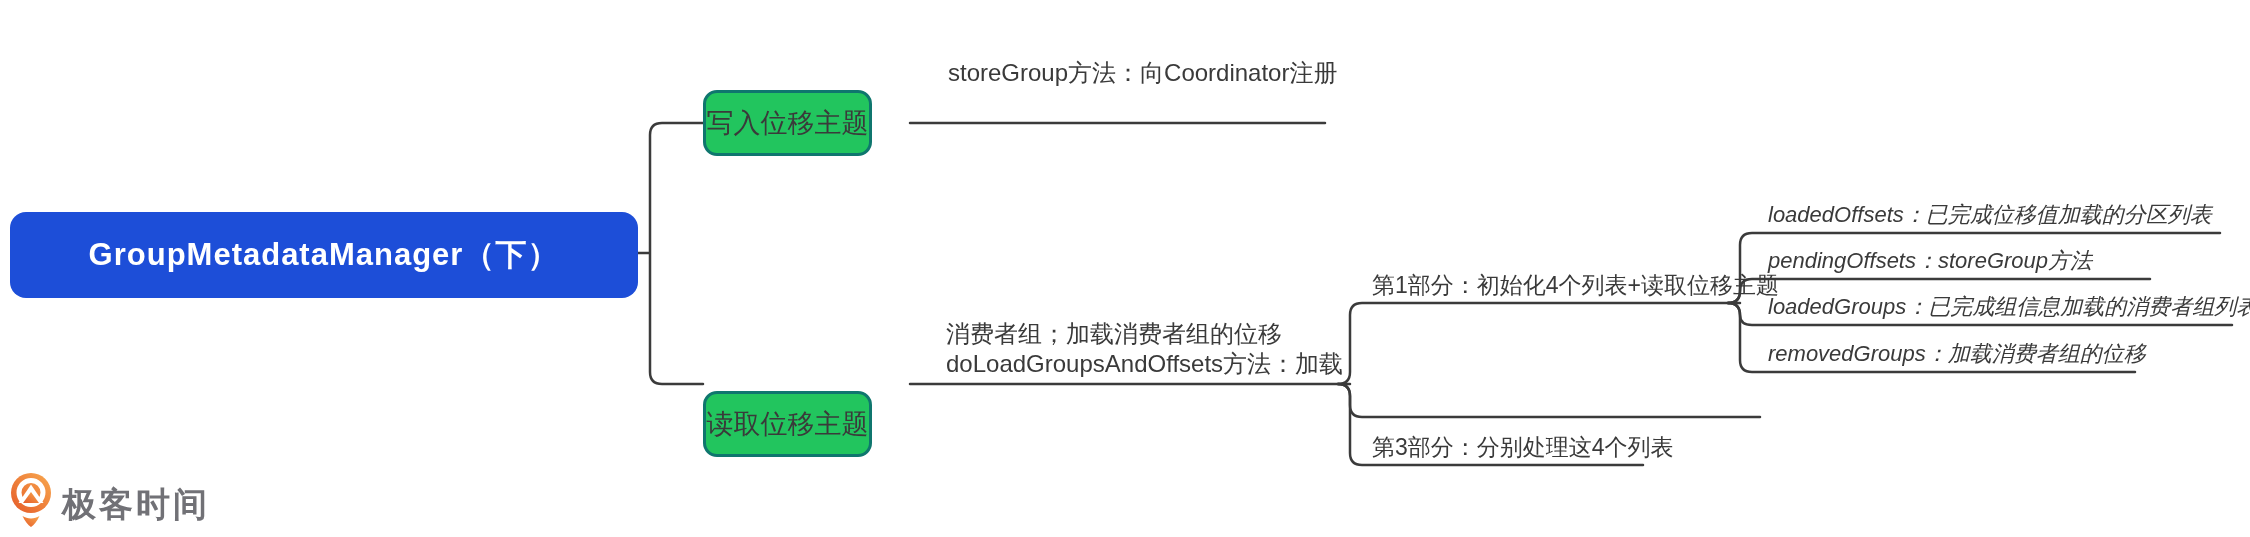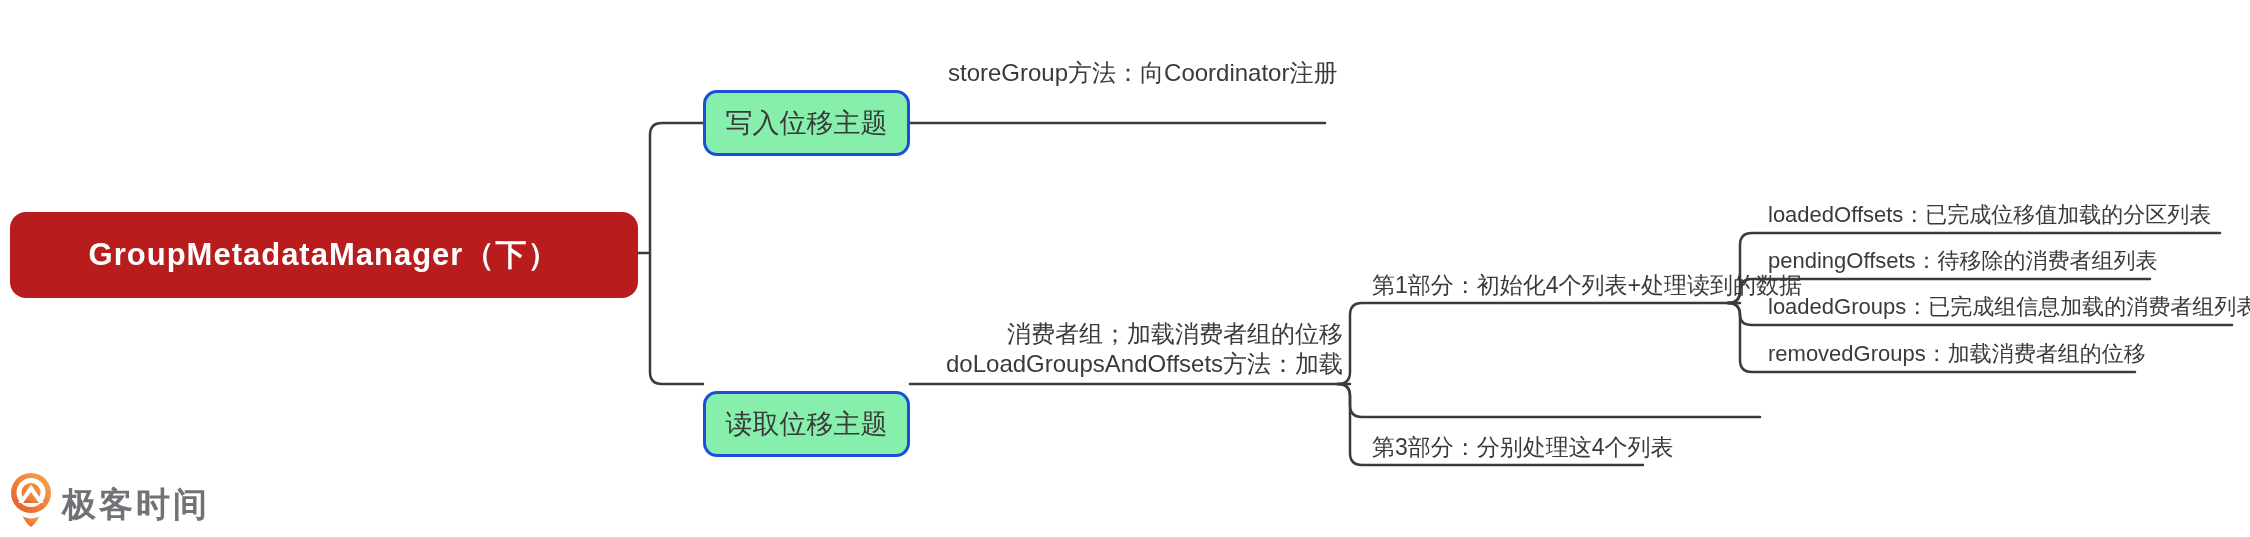--- a/index.html
+++ b/index.html
@@ -9,43 +9,43 @@
     background:#ffffff;
     font-family:"Liberation Sans","DejaVu Sans",sans-serif;
     color:#3A3A3A;
     overflow:hidden;
   }
   svg.connectors{position:absolute;left:0;top:0;}
   svg.connectors path{fill:none;stroke:#3B3B3B;stroke-width:2.5;stroke-linecap:round;}
 
   .root-topic{
     position:absolute;left:10px;top:212px;width:628px;height:86px;
-    background:#b91c1c;border-radius:16px;
+    background:#1d4ed8;border-radius:16px;
     display:flex;align-items:center;justify-content:center;
     color:#ffffff;font-size:31px;font-weight:bold;letter-spacing:1px;
   }
   .branch-topic{
-    position:absolute;left:703px;width:207px;height:66px;
-    background:#86efac;border:3px solid #1d4ed8;border-radius:14px;
+    position:absolute;left:703px;width:169px;height:66px;
+    background:#22c55e;border:3px solid #0f766e;border-radius:14px;
     box-sizing:border-box;
     display:flex;align-items:center;justify-content:center;
     font-size:27px;color:#3A3A3A;
   }
   .branch-topic.write{top:90px;}
   .branch-topic.read{top:351px;margin-top:40px;}
 
   .topic-text{position:absolute;color:#3A3A3A;white-space:nowrap;}
-  .topic-text span{display:block;white-space:nowrap;text-align:right;}
+  .topic-text span{display:block;white-space:nowrap;}
   .t-store{left:948px;top:58px;font-size:24px;line-height:30px;}
   .t-doload{left:946px;top:319px;font-size:24px;line-height:30px;}
   .t-part{font-size:23px;line-height:30px;left:1372px;}
   .t-part1{top:270px;}
   .t-part2{top:384px;}
   .t-part3{top:432px;}
-  .t-leaf{font-size:22px;line-height:28px;left:1768px;}
+  .t-leaf{font-size:22px;line-height:28px;left:1768px;font-style:italic;}
   .t-leaf1{top:201px;}
   .t-leaf2{top:247px;}
   .t-leaf3{top:293px;}
   .t-leaf4{top:340px;}
 
   .logo{position:absolute;left:10px;top:472px;height:60px;display:flex;align-items:center;}
   .logo-text{
     position:absolute;left:52px;top:10px;
     font-size:34px;font-weight:bold;color:#717176;letter-spacing:3px;white-space:nowrap;
   }
@@ -76,25 +76,25 @@
 
   <div class="topic-text t-store">
     <span>storeGroup方法：向Coordinator注册</span>
   </div>
 
   <div class="topic-text t-doload">
     <span>消费者组；加载消费者组的位移</span>
     <span>doLoadGroupsAndOffsets方法：加载</span>
   </div>
 
-  <div class="topic-text t-part t-part1">第1部分：初始化4个列表+处理读到的数据</div>
+  <div class="topic-text t-part t-part1">第1部分：初始化4个列表+读取位移主题</div>
   <div class="topic-text t-part t-part3">第3部分：分别处理这4个列表</div>
 
   <div class="topic-text t-leaf t-leaf1">loadedOffsets：已完成位移值加载的分区列表</div>
-  <div class="topic-text t-leaf t-leaf2">pendingOffsets：待移除的消费者组列表</div>
+  <div class="topic-text t-leaf t-leaf2">pendingOffsets：storeGroup方法</div>
   <div class="topic-text t-leaf t-leaf3">loadedGroups：已完成组信息加载的消费者组列表</div>
   <div class="topic-text t-leaf t-leaf4">removedGroups：加载消费者组的位移</div>
 
   <div class="logo">
     <svg width="44" height="60" viewBox="0 0 44 60">
       <defs>
         <linearGradient id="gk" x1="1" y1="0" x2="0" y2="1">
           <stop offset="0" stop-color="#F8A94F"></stop>
           <stop offset="1" stop-color="#E55A28"></stop>
         </linearGradient>

